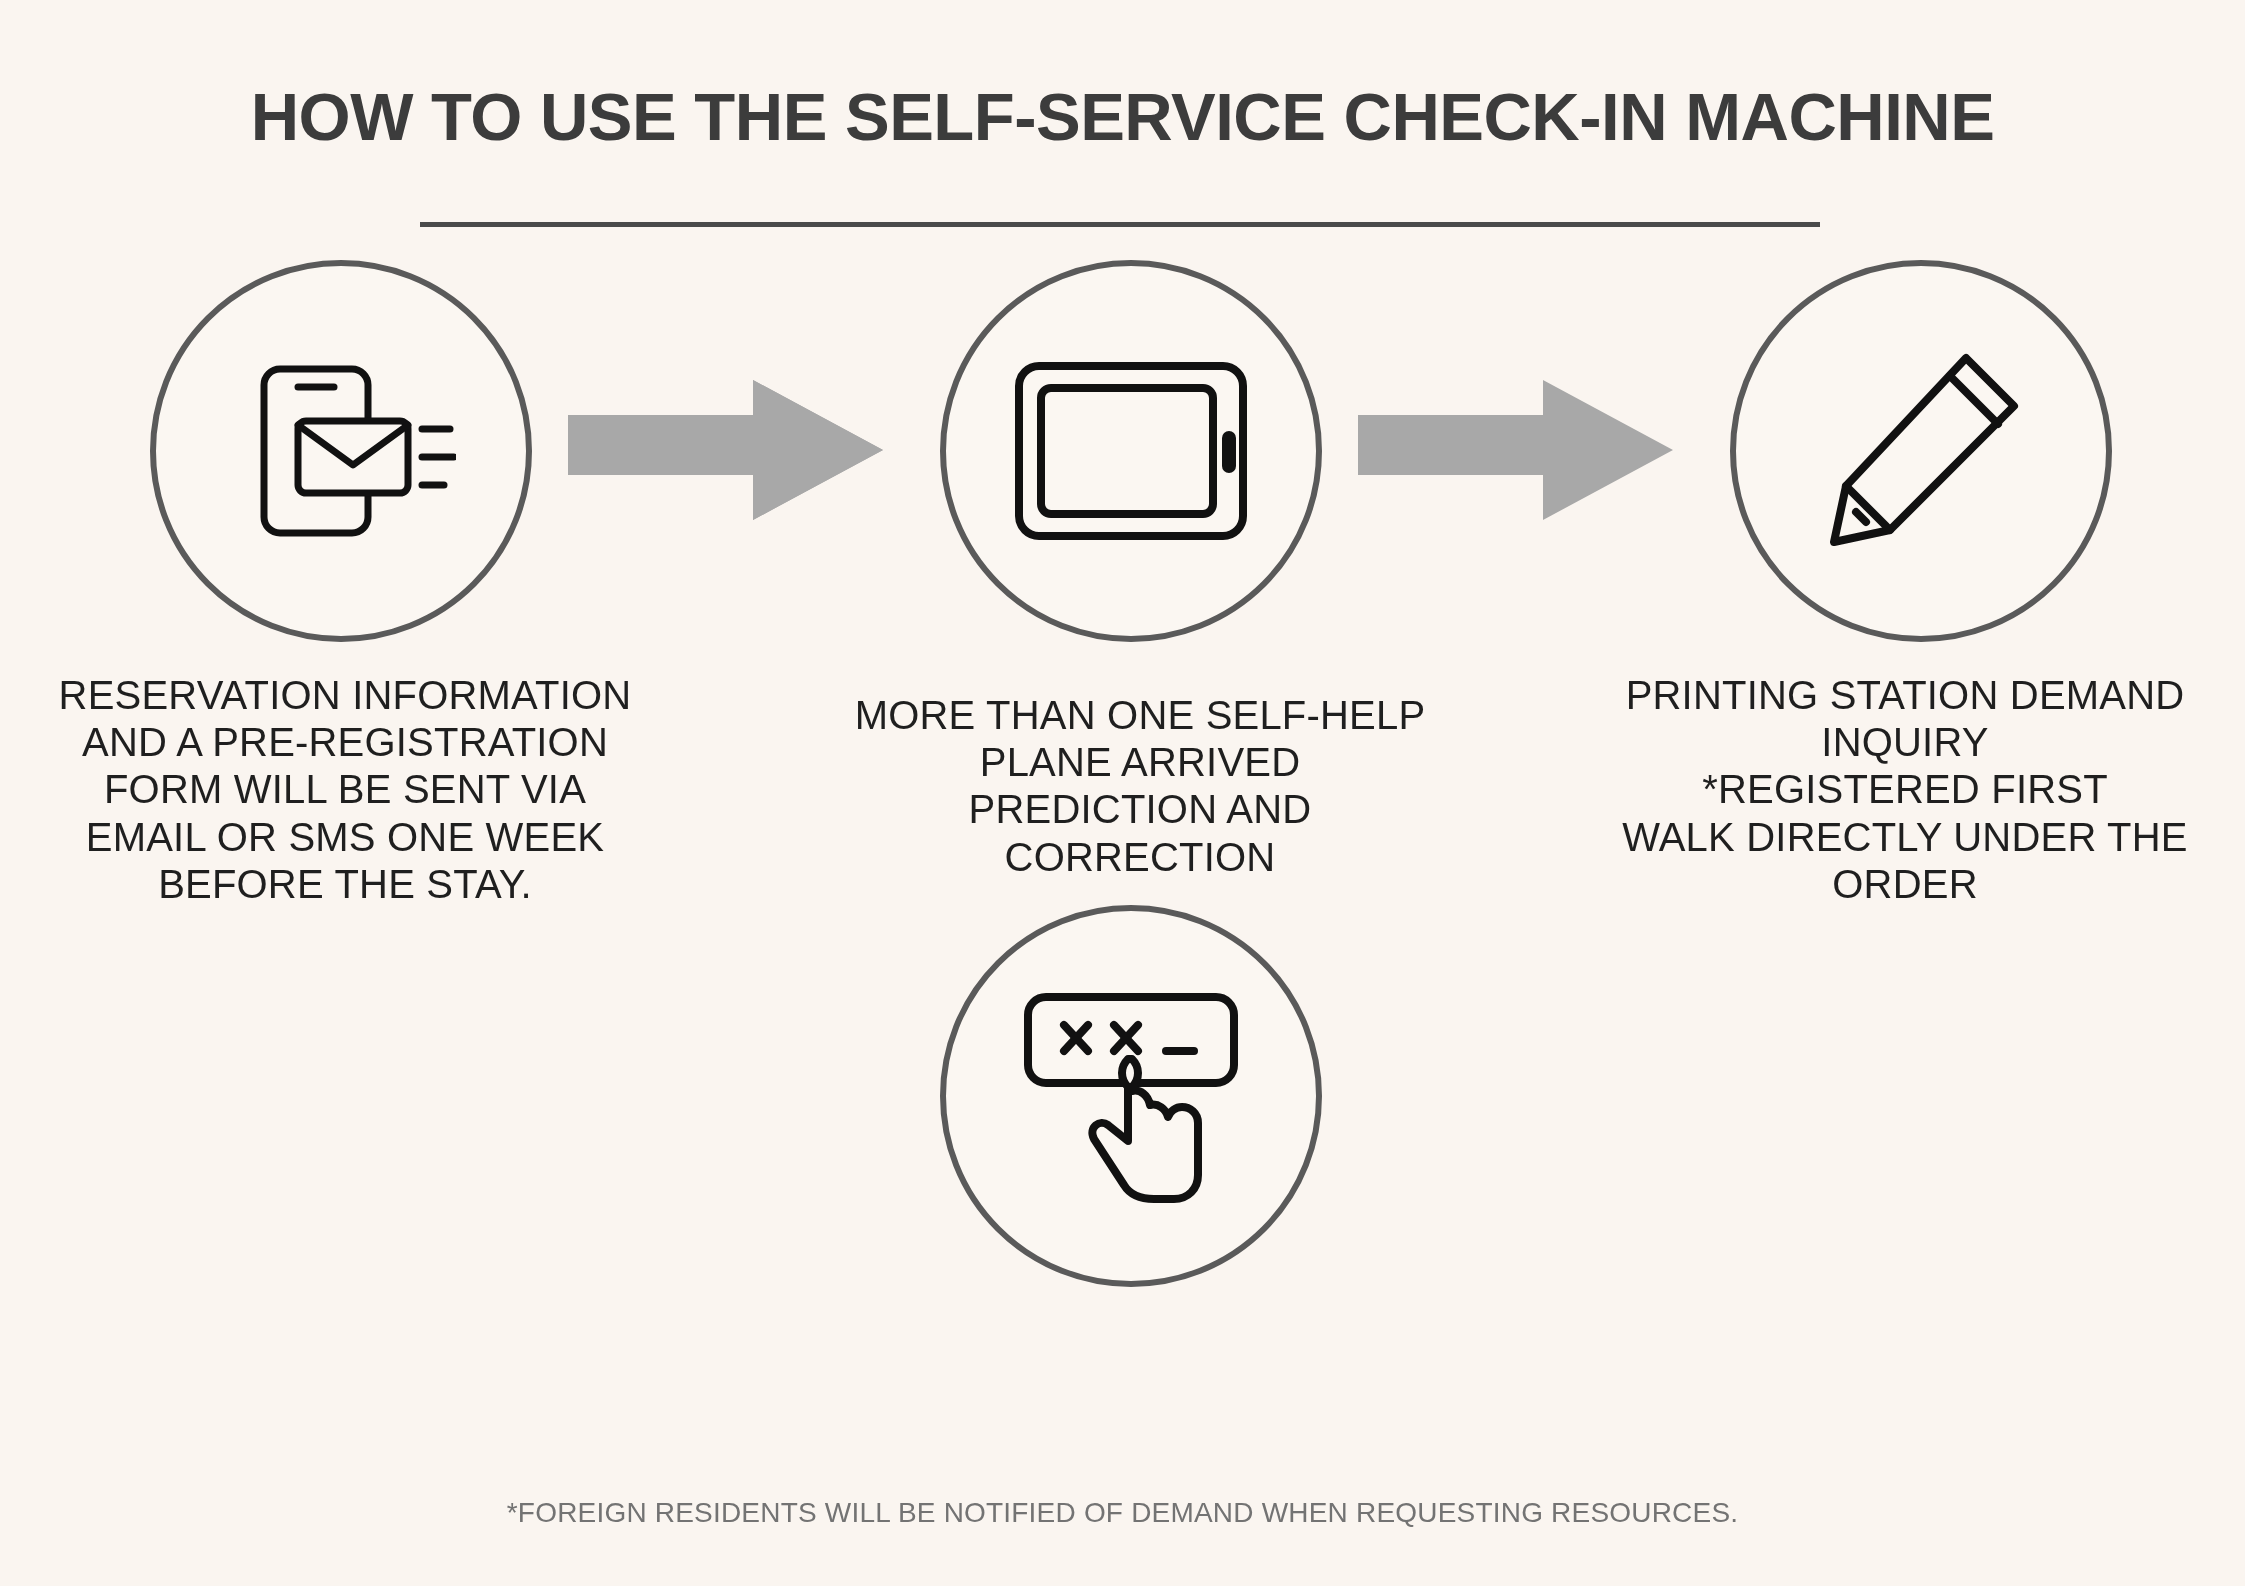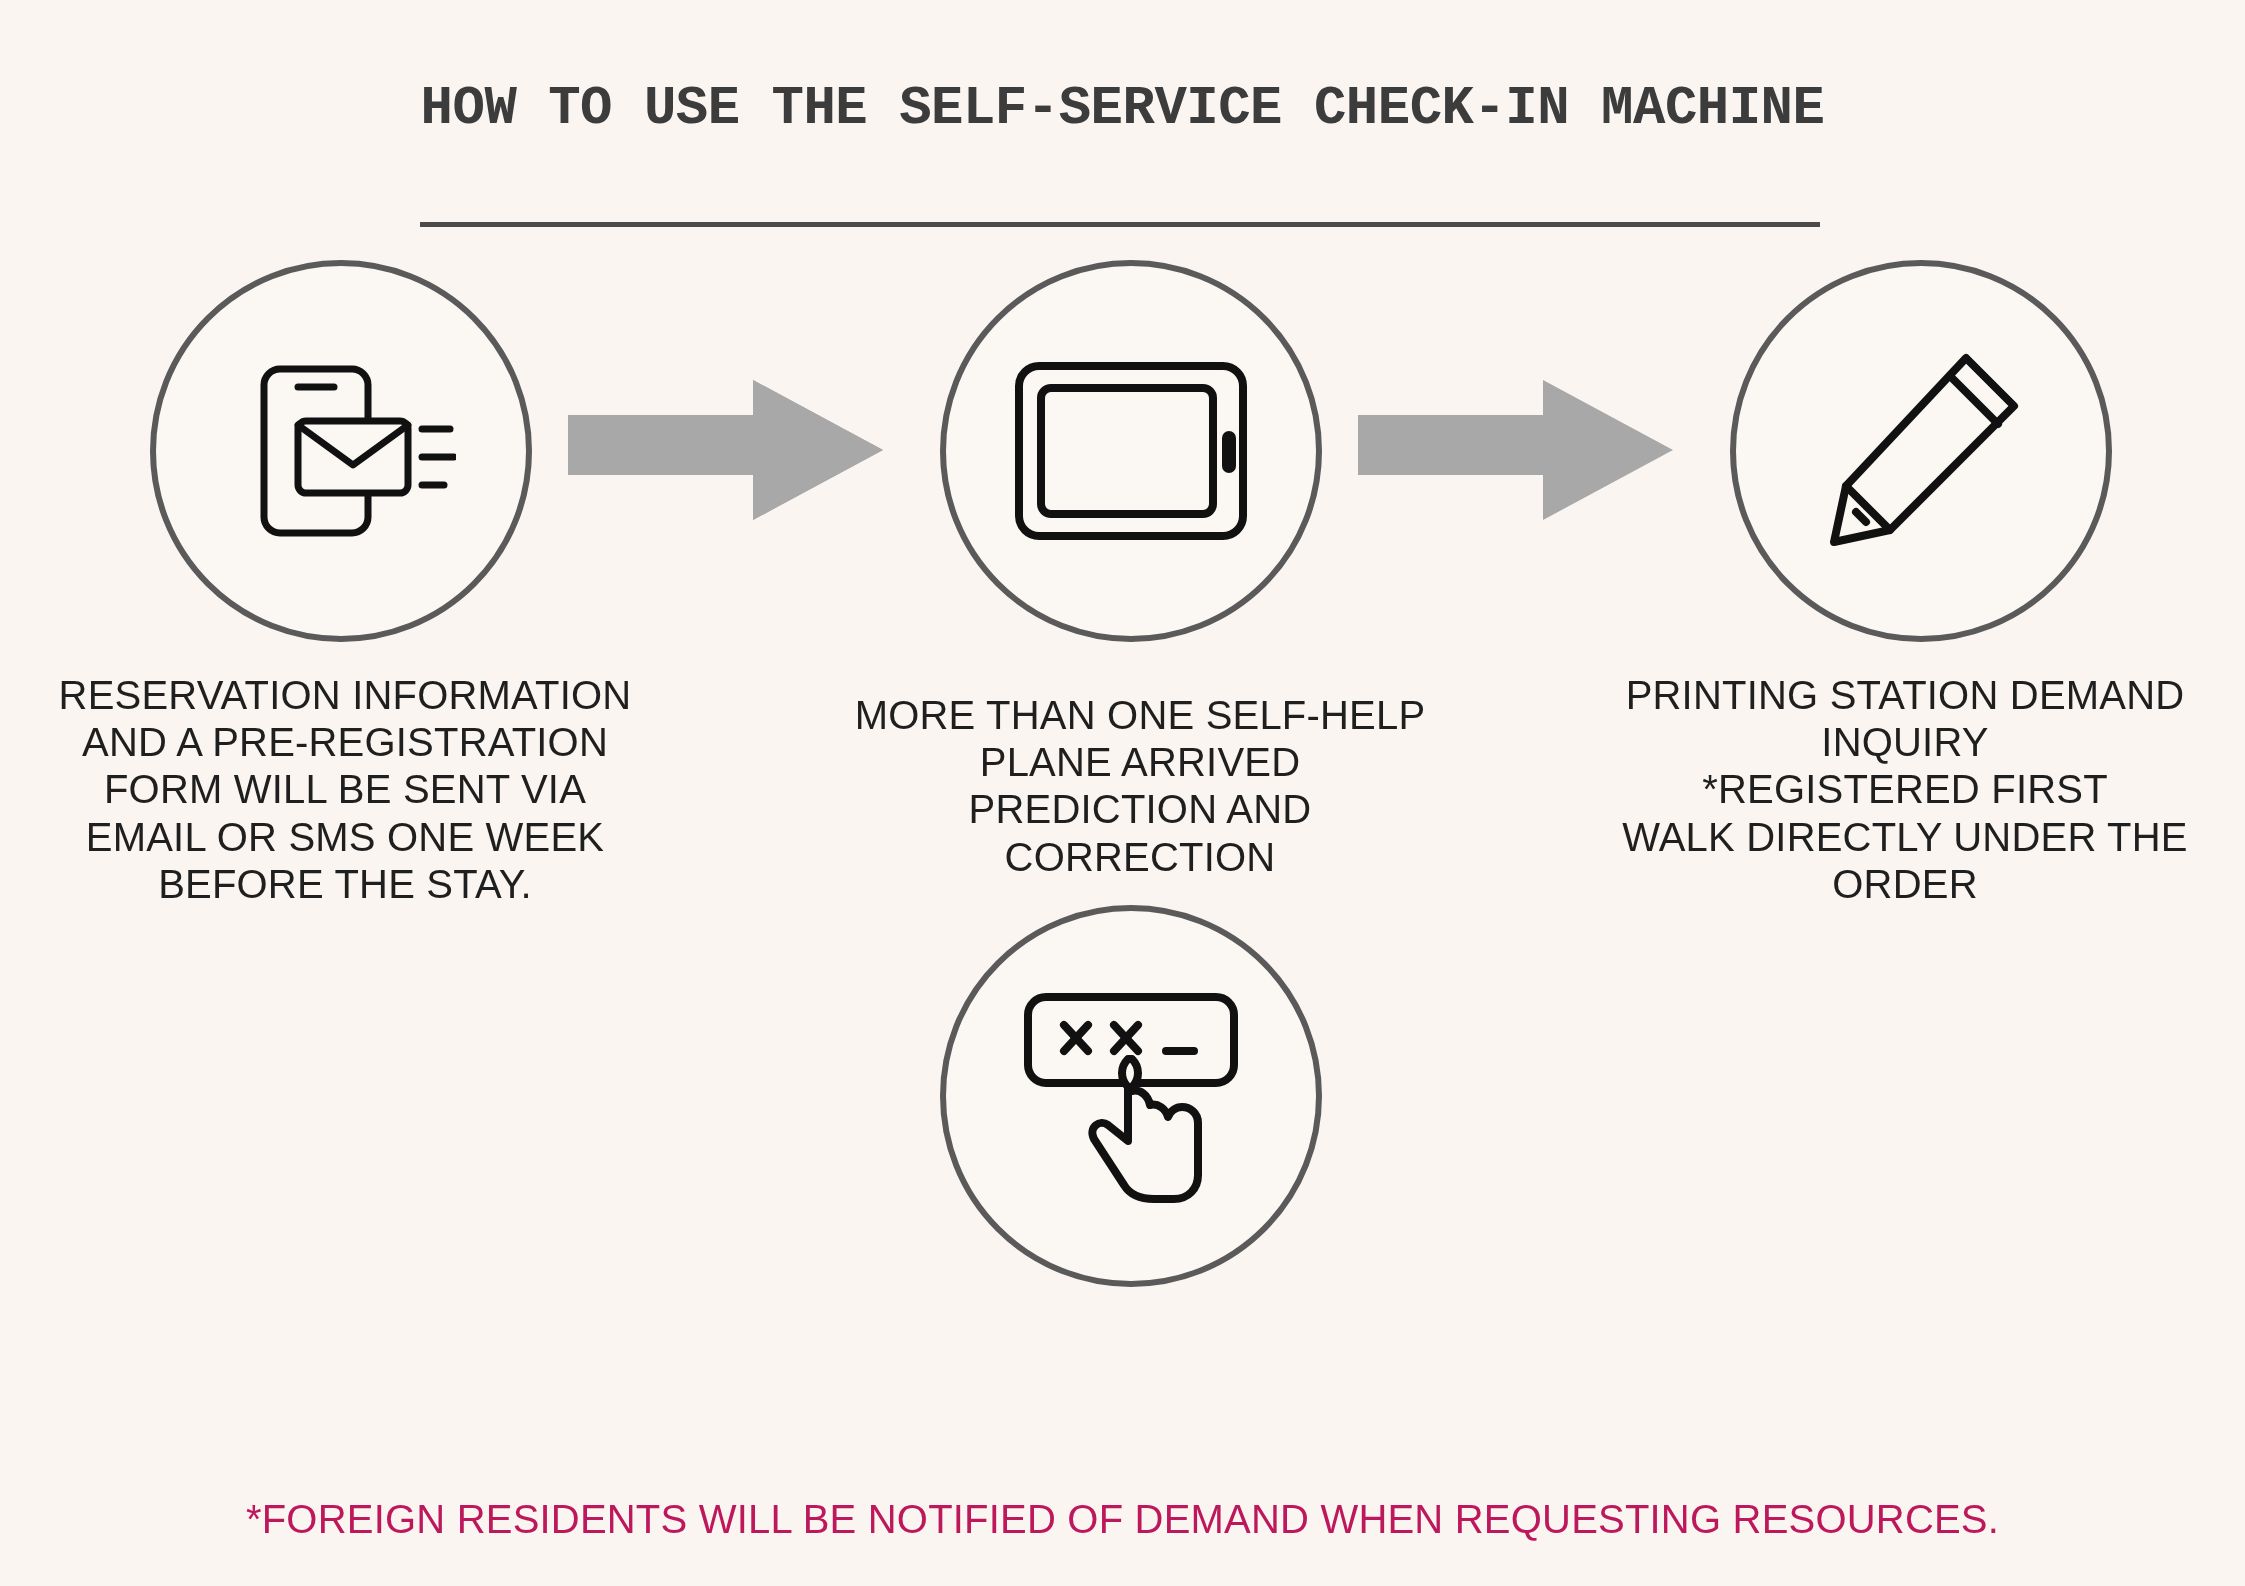--- a/index.html
+++ b/index.html
@@ -22,25 +22,25 @@
     height: 1586px;
   }
 
   
   .title {
     position: absolute;
     left: 0;
     top: 78px;
     width: 2245px;
     text-align: center;
-    font-size: 54px;
+    font-size: 67px;
     font-weight: bold;
     letter-spacing: -0.5px;
     color: #3c3c3c;
-    font-family: Liberation Mono, monospace;
+    font-family: Liberation Sans, sans-serif;
     white-space: nowrap;
   }
   .title-rule {
     position: absolute;
     left: 420px;
     top: 222px;
     width: 1400px;
     height: 5px;
     background: #4a4a4a;
   }
@@ -88,22 +88,22 @@
   #caption-2 { left: 760px;  top: 692px;  width: 760px; }
   #caption-3 { left: 1560px; top: 672px;  width: 690px; }
   #caption-4 { left: 700px;  top: 1315px; width: 840px; }
 
   .footnote {
     position: absolute;
     left: 0;
     top: 1497px;
     width: 2245px;
     text-align: center;
-    font-size: 40px;
-    color: #be185d;
+    font-size: 28px;
+    color: #737373;
     letter-spacing: 0.2px;
     white-space: nowrap;
   }
 </style>
 </head>
 <body>
 
 <div class="page">
 
   <div class="title">HOW TO USE THE SELF-SERVICE CHECK-IN MACHINE</div>

